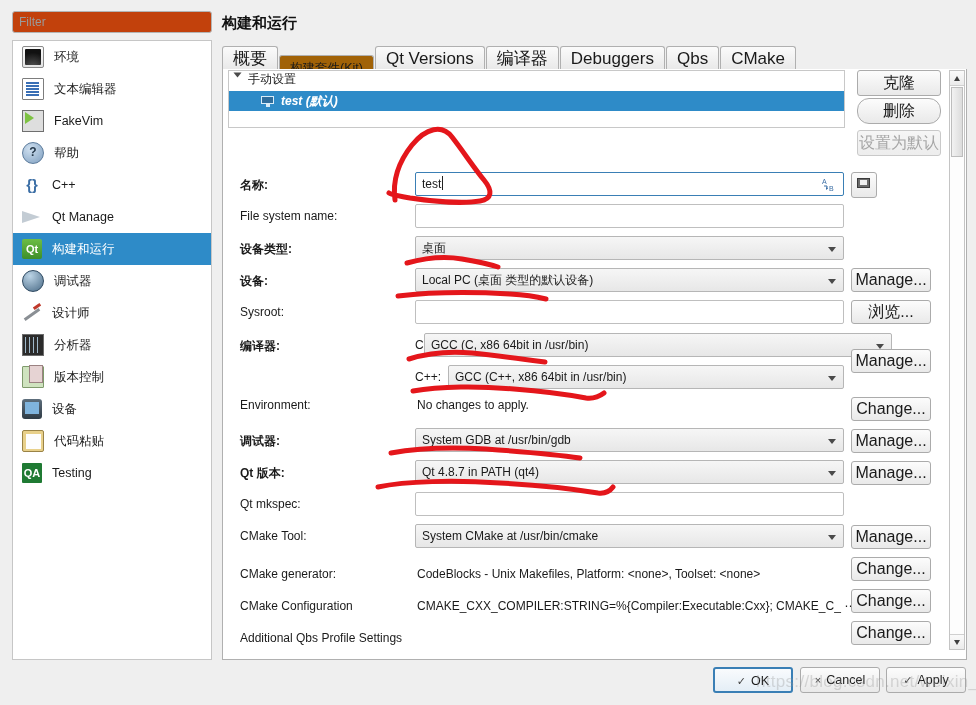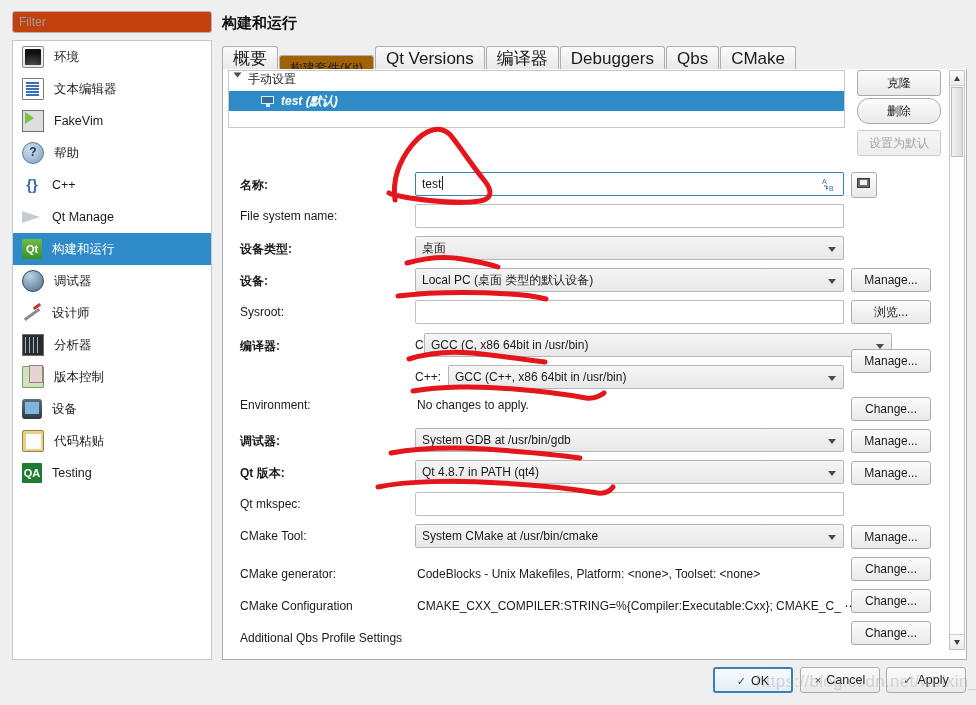--- a/index.html
+++ b/index.html
@@ -161,21 +161,21 @@
   .mon-ico.light::after{background:#d9ecf8;}
 
   
   .btn {
     box-sizing: border-box;
     border: 1px solid #ababab;
     border-radius: 3px;
     background: linear-gradient(#fcfcfc,#e9e9e9);
     color: #1a1a1a;
     font-family: "Liberation Sans", sans-serif;
-    font-size: 12px;
+    font-size: 16px;
     text-align: center;
     padding: 0;
     cursor: default;
   }
   .btn.disabled { color: #a6a6a6; background: linear-gradient(#f6f6f6,#ededed); border-color:#c9c9c9;}
   .btn-side { position: absolute; width: 84px; height: 26px; line-height: 24px; }
 
   
   #vscroll {
     position:absolute; left:949px; top:70px; width:16px; height:580px;

